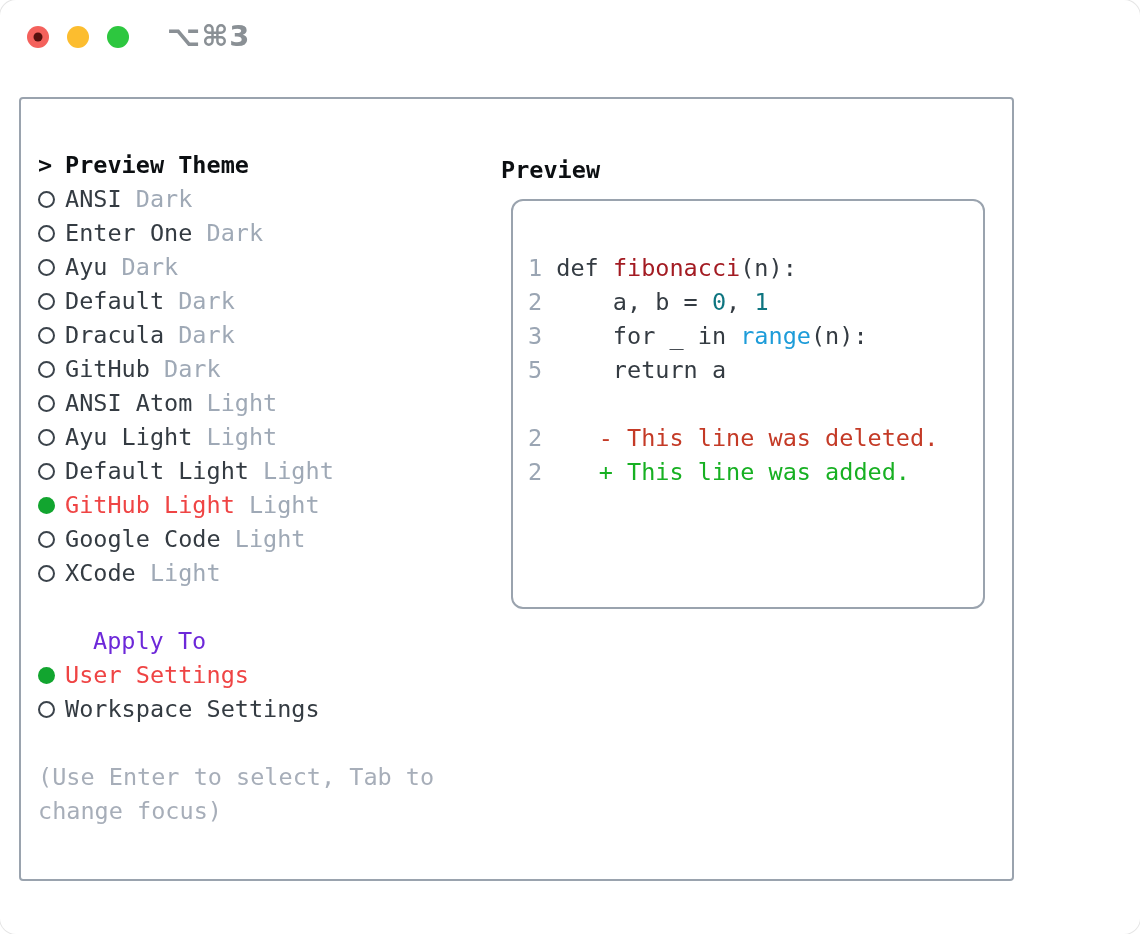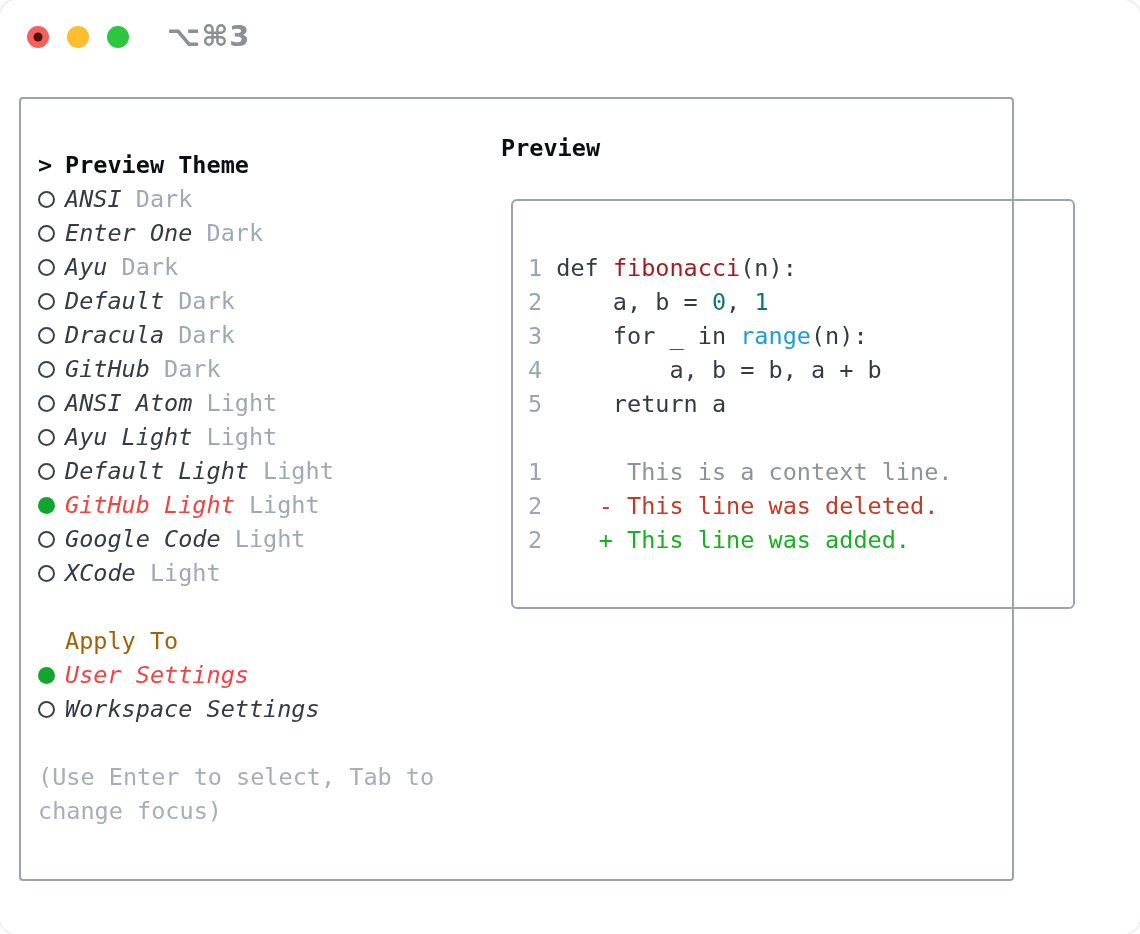--- a/index.html
+++ b/index.html
@@ -22,31 +22,31 @@
          border:2px solid #9aa3ae;border-radius:4px;background:#fff;
          font-size:23.5px;line-height:34px;color:#343b42;}
   
   .left-col{position:absolute;left:17px;top:49px;width:440px;}
   .row{height:34px;display:flex;align-items:center;white-space:pre;}
   .bullet{width:27px;flex:0 0 27px;display:flex;align-items:center;}
   .ring{width:17px;height:17px;border:2px solid #3b434b;border-radius:50%;box-sizing:border-box;}
   .fill{width:17px;height:17px;border-radius:50%;background:#12a52f;}
   .caret{font-weight:700;color:#0c0f12;}
   .hdr{font-weight:700;color:#0c0f12;}
-  .name{color:#343b42;font-style:italic;}
+  .name{color:#343b42;}
   .row.sel .name{color:#ef4444;}
   .variant{color:#9fa9b6;margin-left:1ch;}
-  .subhdr{color:#a16207;}
+  .subhdr{color:#6d28d9;margin-left:28px;}
   .vspace{height:34px;}
   .help{color:#a7aeb9;white-space:pre-line;line-height:34px;}
   
-  .preview-title{position:absolute;left:480px;top:32px;height:34px;line-height:34px;
+  .preview-title{position:absolute;left:480px;top:54px;height:34px;line-height:34px;
                  font-weight:700;color:#0c0f12;}
-  .preview-box{position:absolute;left:490px;top:100px;width:564px;height:410px;
-               box-sizing:border-box;border:2px solid #9aa3ae;border-radius:6px;overflow:hidden;}
+  .preview-box{position:absolute;left:490px;top:100px;width:474px;height:410px;
+               box-sizing:border-box;border:2px solid #9aa3ae;border-radius:12px;overflow:hidden;}
   .codewrap{position:absolute;left:15px;top:50px;right:4px;}
   .cline{height:34px;line-height:34px;white-space:pre;}
   .ln{display:inline-block;width:2ch;color:#9aa5b3;}
   .tk-code{color:#343b42;}
   .tk-func{color:#a31b22;}
   .tk-num{color:#0e7580;}
   .tk-builtin{color:#1d9cd9;}
   .tk-context{color:#8d9399;}
   .tk-deleted{color:#c43a26;}
   .tk-added{color:#17b022;}
@@ -107,26 +107,24 @@
     </div>
 
     <div class="preview-title">Preview</div>
 
     <div class="preview-box">
       <div class="codewrap">
         <div id="code-lines">
             <div class="cline"><span class="ln">1</span><span class="tk-code">def </span><span class="tk-func">fibonacci</span><span class="tk-code">(n):</span></div>
             <div class="cline"><span class="ln">2</span><span class="tk-code">    a, b = </span><span class="tk-num">0</span><span class="tk-code">, </span><span class="tk-num">1</span></div>
             <div class="cline"><span class="ln">3</span><span class="tk-code">    for _ in </span><span class="tk-builtin">range</span><span class="tk-code">(n):</span></div>
-            <div class="cline"><span class="ln">4</span><span class="tk-code">        a, b = b, a + b</span></div>
             <div class="cline"><span class="ln">5</span><span class="tk-code">    return a</span></div>
           </div>
         <div class="vspace"></div>
         <div id="diff-lines">
-            <div class="cline"><span class="ln">1</span><span class="tk-context">     This is a context line.</span></div>
             <div class="cline"><span class="ln">2</span><span class="tk-deleted">   - This line was deleted.</span></div>
             <div class="cline"><span class="ln">2</span><span class="tk-added">   + This line was added.</span></div>
           </div>
       </div>
     </div>
 
   </div>
 </div>
 
 </body></html>

